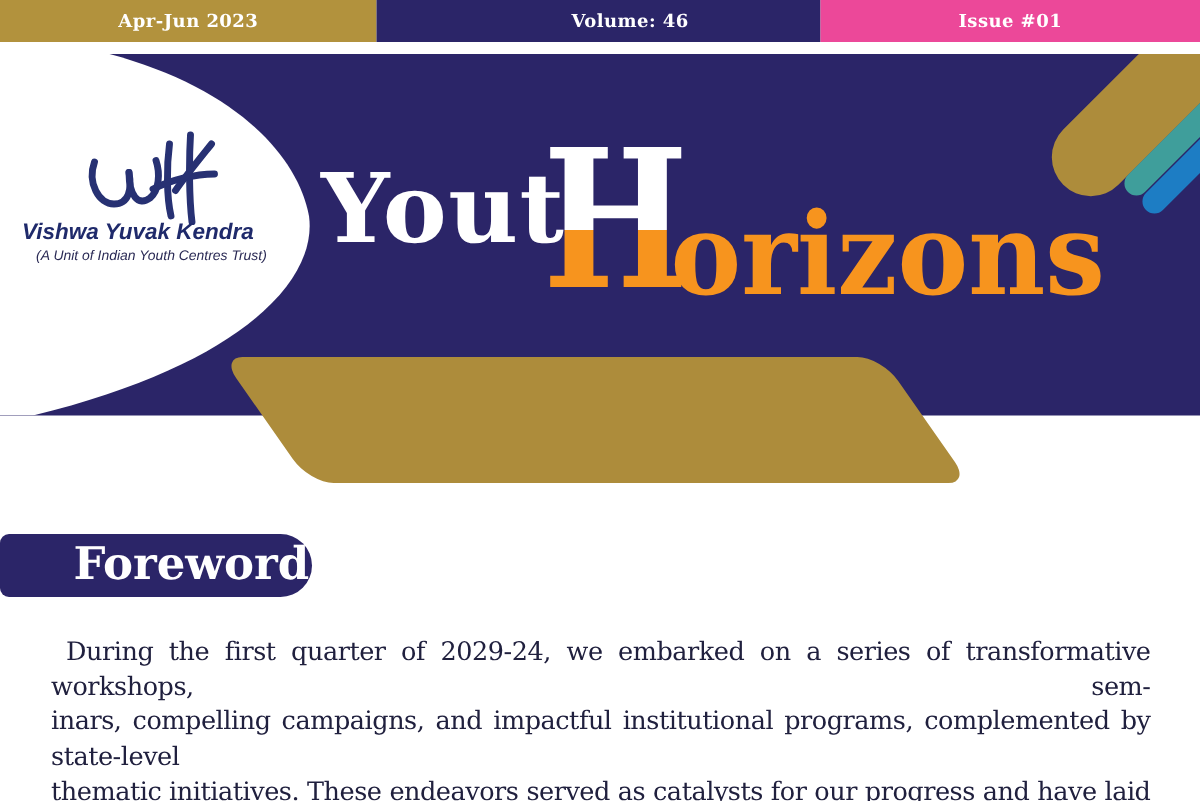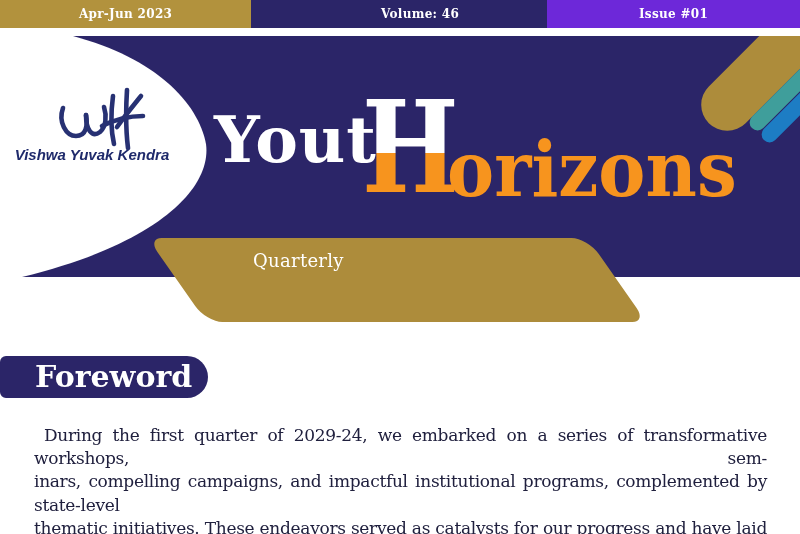--- a/index.html
+++ b/index.html
@@ -7,21 +7,21 @@
     position:relative;width:800px;height:534px;background:#ffffff;
     overflow:hidden;margin:0 auto;
     font-family:"DejaVu Serif", serif;
   }
   
   .metabar{position:absolute;top:0;left:0;width:800px;height:28px;display:flex;z-index:5;}
   .metabar .seg{display:flex;align-items:center;justify-content:center;
     color:#fff;font-size:12px;font-weight:bold;letter-spacing:.3px;}
   .seg-period{width:265px;background:#b2923d;}
   .seg-volume{width:268px;background:#2b2568;padding-left:42px;}
-  .seg-issue{width:267px;background:#6d28d9;}
+  .seg-issue{width:267px;background:#ec4899;}
   
   .header{position:absolute;top:36px;left:0;width:800px;height:241px;
     background:#2b2568;overflow:hidden;}
   .blob{position:absolute;top:0;left:0;width:800px;height:241px;}
   
   .stripe{position:absolute;border-radius:999px;}
   .stripe-gold{left:750px;top:-75px;width:52px;height:190px;background:#ad8c3b;transform:rotate(45deg);}
   .stripe-teal{left:797px;top:-36px;width:16px;height:150px;background:#3f9e9b;transform:rotate(45deg);}
   .stripe-blue{left:809px;top:-24px;width:16px;height:150px;background:#1d7dc4;transform:rotate(45deg);}
   
@@ -41,21 +41,21 @@
     transform:scaleX(0.93);transform-origin:0 50%;}
   
   .banner{position:absolute;left:177px;top:238px;width:440px;height:84px;
     background:#ad8c3b;transform:skewX(35deg);border-radius:14px 16px 14px 16px;z-index:3;}
   .banner-text{position:absolute;left:253px;top:250px;z-index:4;color:#ffffff;}
   .banner-kicker{font-size:18px;line-height:22px;letter-spacing:.3px;}
   .banner-title{font-size:37px;font-weight:bold;line-height:1;margin-top:2px;letter-spacing:1px;}
   
   .fw-chip{position:absolute;left:0;top:356px;width:208px;height:42px;background:#2b2568;
     border-radius:6px 21px 21px 6px;z-index:2;}
-  .fw-chip .fw-label{display:block;padding-left:35px;line-height:41px;
+  .fw-chip .fw-label{display:block;padding-left:49px;line-height:41px;
     font-size:30px;font-weight:bold;color:#ffffff;}
   .fw-body{position:absolute;left:34px;top:424px;width:733px;
     color:#20203e;font-size:17px;line-height:23.2px;letter-spacing:-0.3px;word-spacing:-1px;}
   .fw-body .line{text-align:justify;text-align-last:justify;}
   .fw-body .line.first{text-indent:10px;}
 </style>
 </head>
 <body>
 
 <div class="page">
@@ -86,29 +86,29 @@
       <g fill="none" stroke="#273173" stroke-width="4.6" stroke-linecap="round">
         <path d="M7,22 C2,36 10,50 20,50 C30,50 32,40 30,29"></path>
         <path d="M30,29 C30,44 36,52 44,46 C50,41 51,30 48,21"></path>
         <path d="M57,10 C55,25 55,45 58,58"></path>
         <path d="M71,4 C70,20 70,46 72,62"></path>
         <path d="M46,40 C58,34 74,30 87,30"></path>
         <path d="M85,10 C77,20 68,31 61,41"></path>
       </g>
     </svg>
     <div class="logo-name">Vishwa Yuvak Kendra</div>
+    <div class="logo-tagline">(A Unit of Indian Youth Centres Trust)</div>
 
     <span class="wm wm-yout">Yout</span>
     <span class="wm wm-h">H</span>
     <span class="wm wm-orizons">orizons</span>
   </div>
 
   <div class="banner"></div>
   <div class="banner-text">
-    <div class="banner-kicker">Quarterly</div>
   </div>
 
   <div class="fw-chip">
     <span class="fw-label">Foreword</span>
   </div>
 
   <div class="fw-body">
     <div class="line first">During the first quarter of 2029-24, we embarked on a series of transformative workshops, sem-</div>
     <div class="line">inars, compelling campaigns, and impactful institutional programs, complemented by state-level</div>
     <div class="line">thematic initiatives. These endeavors served as catalysts for our progress and have laid the founda-</div>

